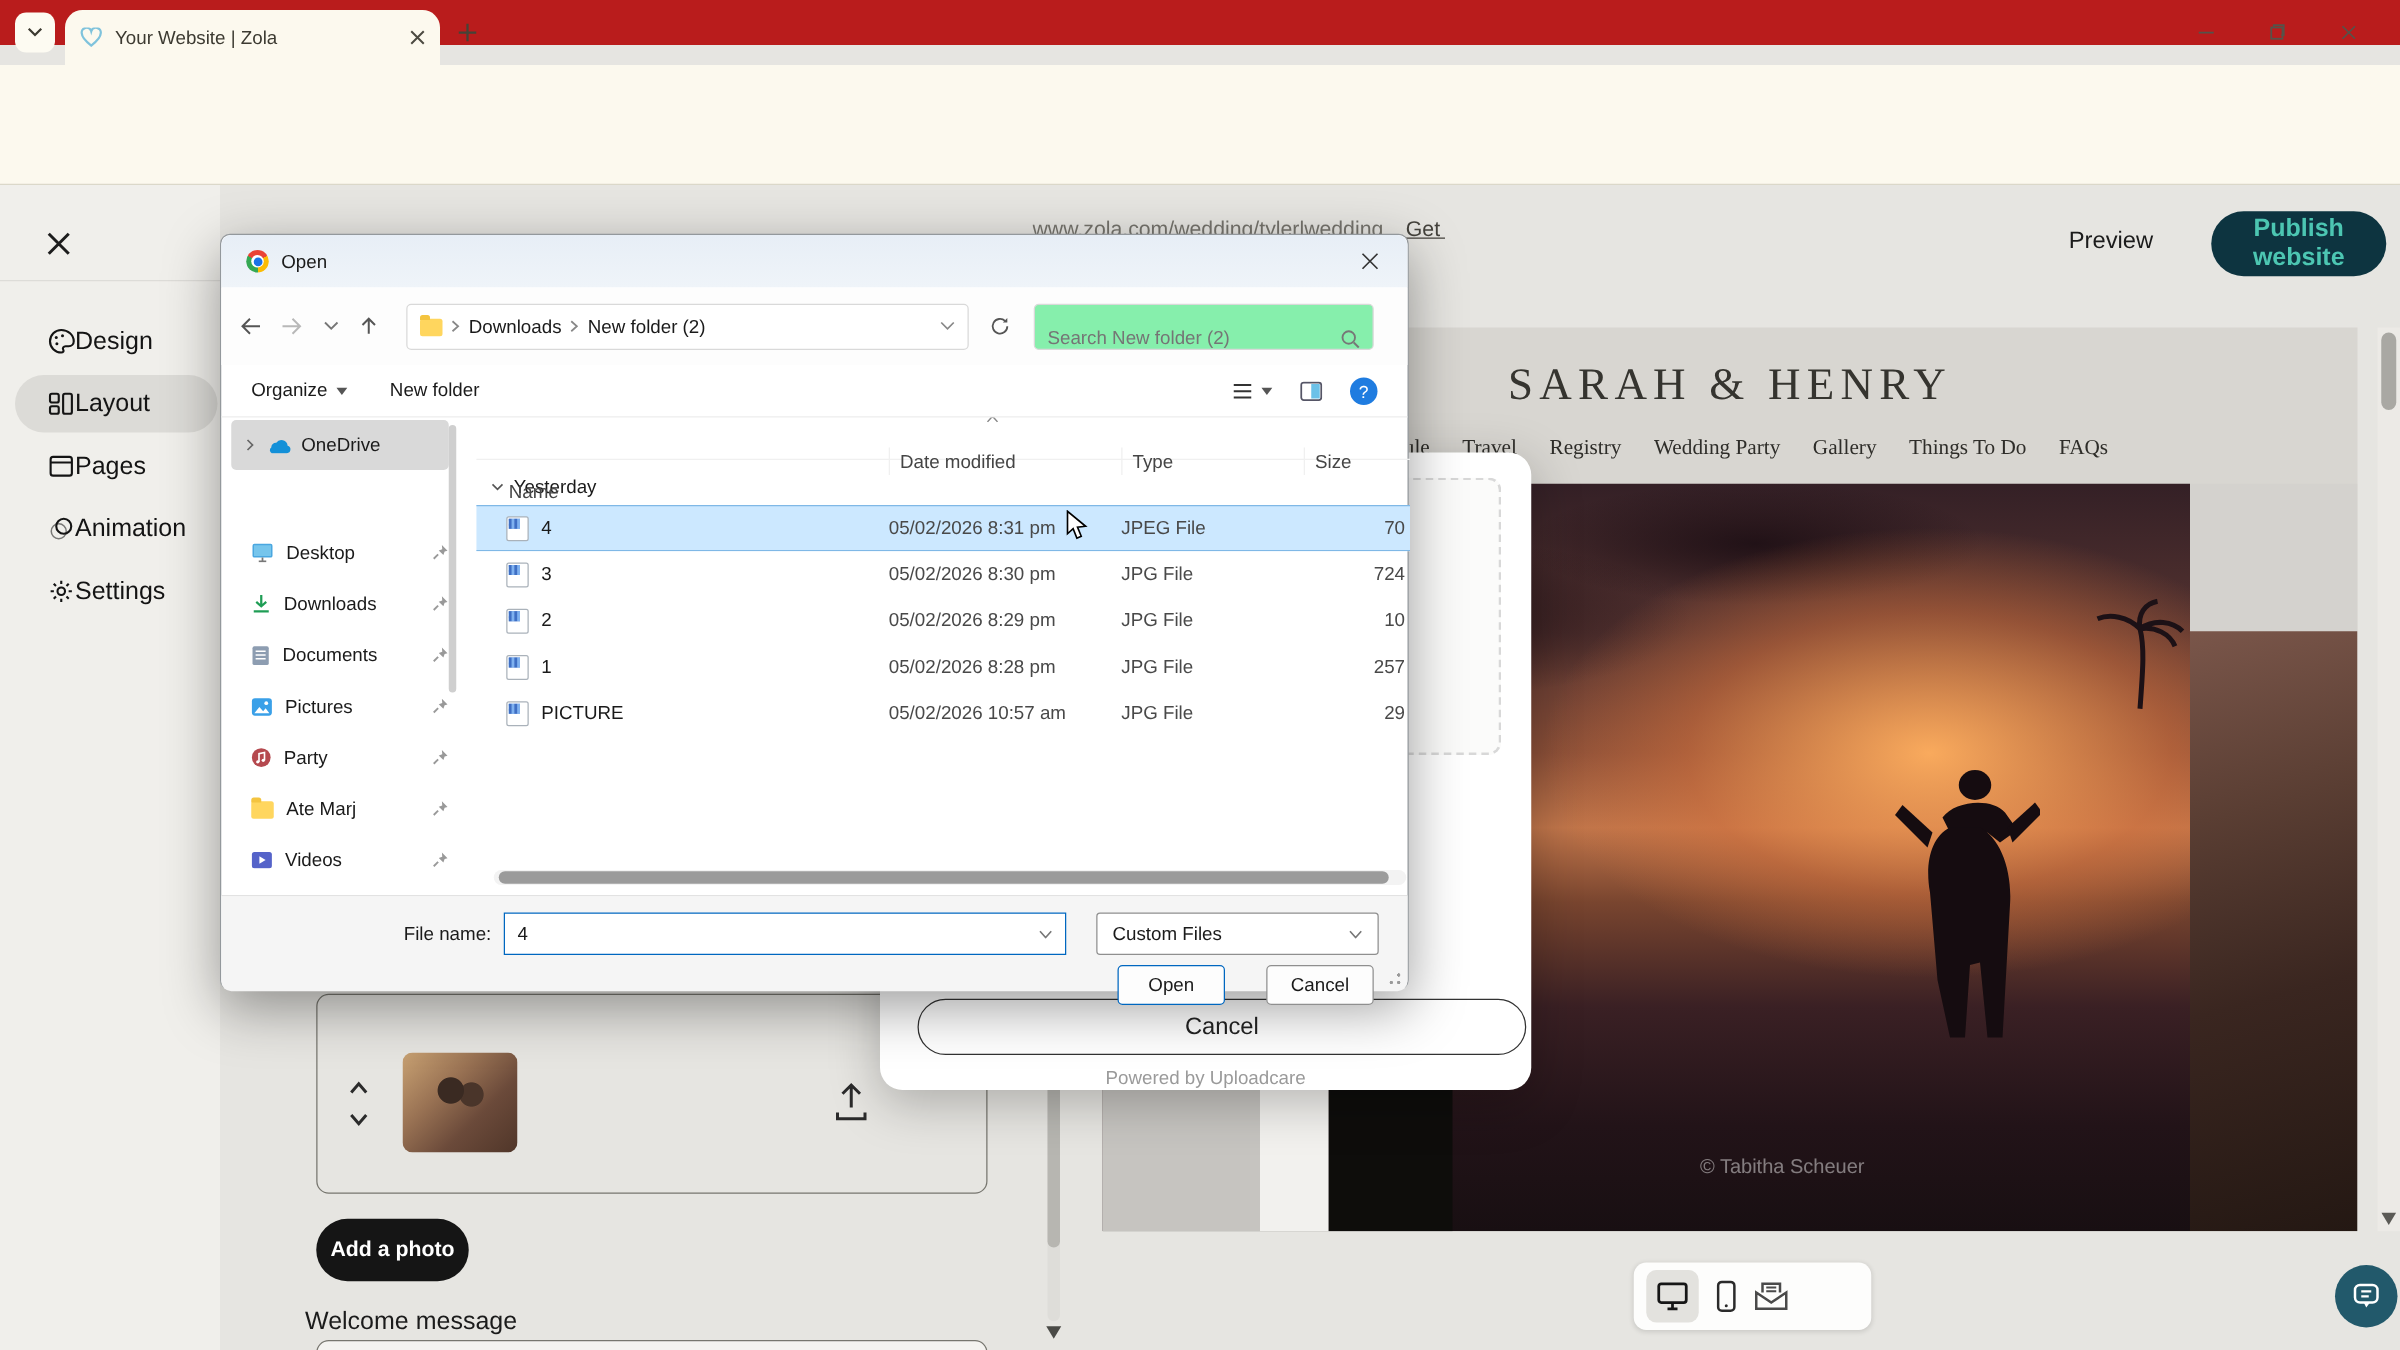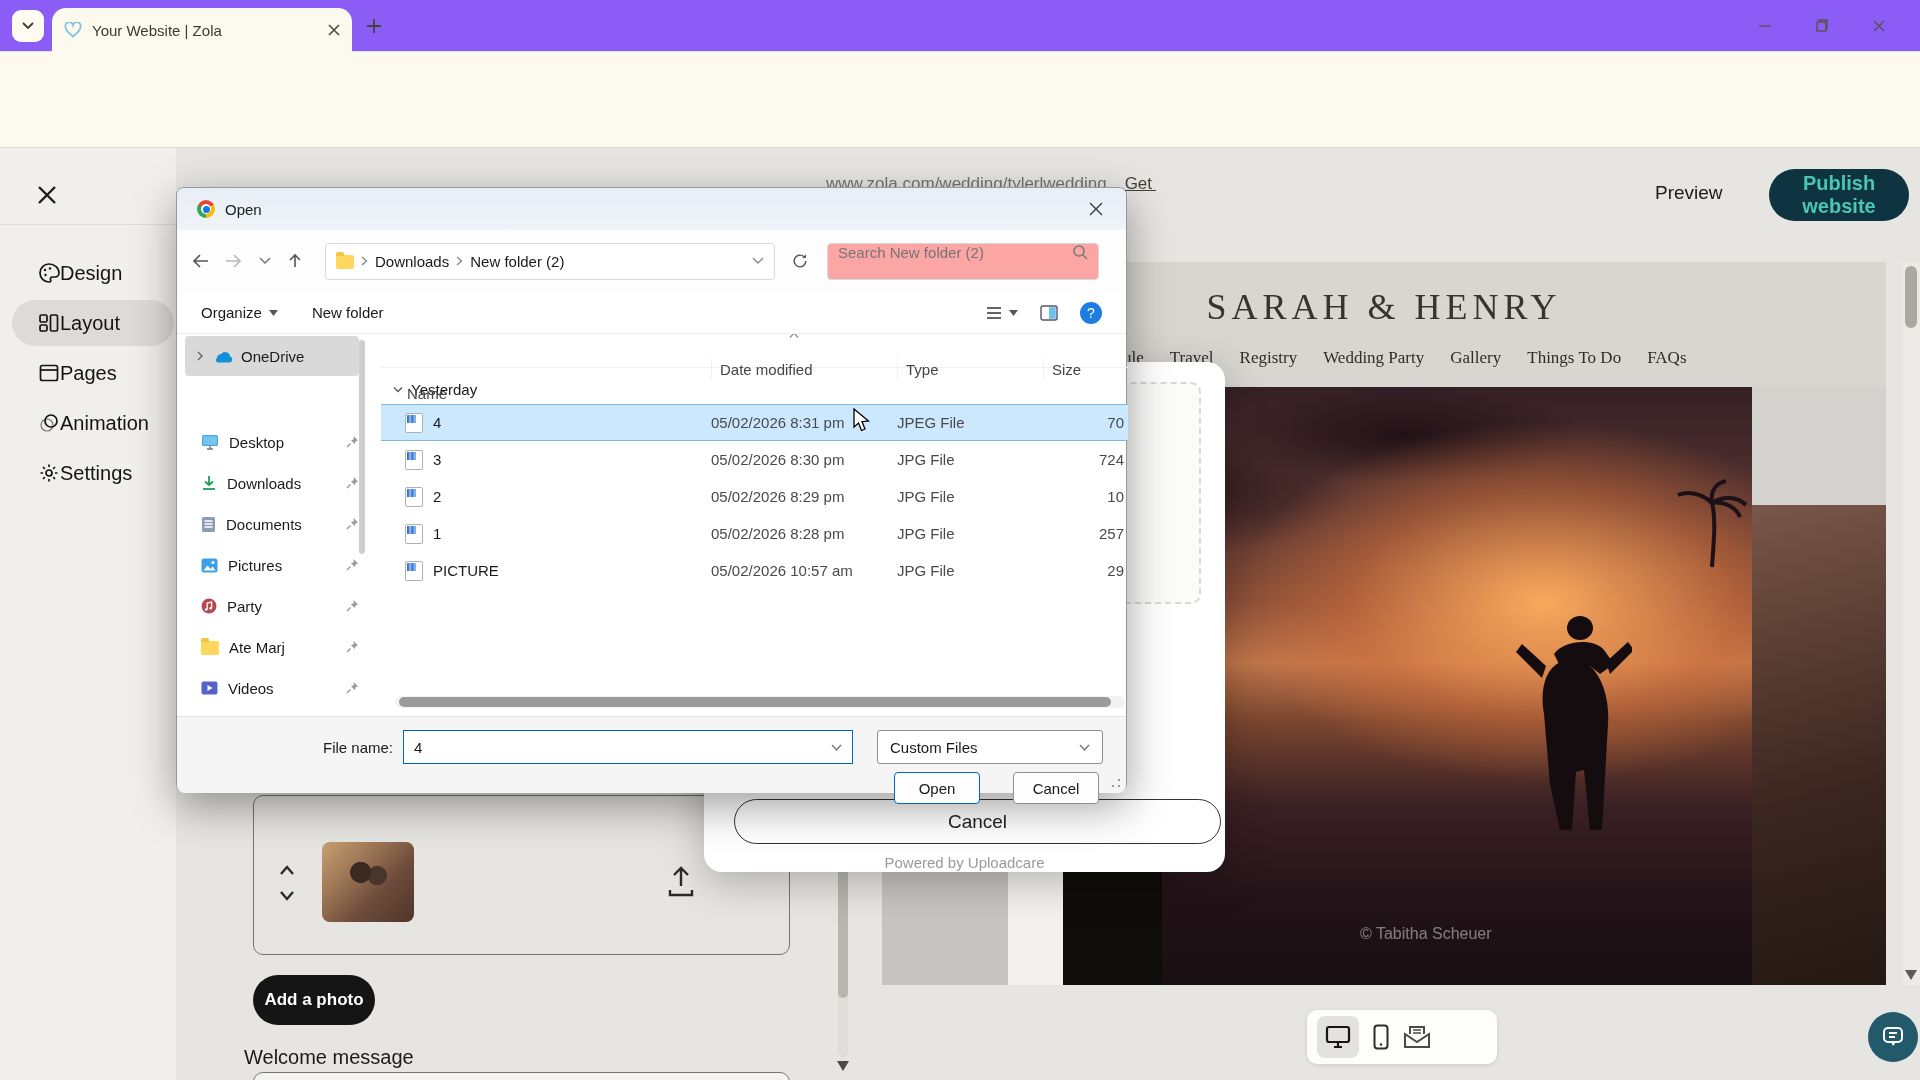--- a/index.html
+++ b/index.html
@@ -2,21 +2,21 @@
 <html><head>
 <meta charset="utf-8">
 <style>
   * { margin:0; padding:0; box-sizing:border-box; }
   html,body { width:1920px; height:1080px; overflow:hidden; background:#e6e5e1;
     font-family:"Liberation Sans", sans-serif; }
   .abs { position:absolute; }
   svg { display:block; }
 
   
-  #tabstrip { left:0; top:0; width:1920px; height:51px; background:#8b5cf6; }
+  #tabstrip { left:0; top:0; width:1920px; height:36px; background:#b91c1c; }
   #tab-search { left:12px; top:10px; width:32px; height:32px; border-radius:9px; background:#fdfbf2;
     display:flex; align-items:center; justify-content:center; }
   #tab { left:52px; top:8px; width:300px; height:44px; background:#fcf9ee; border-radius:14px 14px 0 0;
     display:flex; align-items:center; padding:0 12px; gap:10px; }
   #tab .title { font-size:15px; color:#3c3a31; flex:1; white-space:nowrap; overflow:hidden; }
   #newtab-btn { left:366px; top:18px; }
   .wctl { top:18px; width:16px; height:16px; }
   #toolbar { left:0; top:52px; width:1920px; height:52px; background:#fcf9ee; }
   #omnibox { left:190px; top:60px; width:1596px; height:36px; border-radius:18px; background:#ebe6e8;
     display:flex; align-items:center; padding:0 14px; gap:12px; }
@@ -84,22 +84,22 @@
   
   #dlg { left:176px; top:187px; width:951px; height:605px; background:#fff; border:1px solid #93989c; border-radius:8px;
     box-shadow:0 14px 44px rgba(0,0,0,.38); z-index:100; font-size:15px; color:#1a1a1a; }
   #dlg .titlebar { position:absolute; left:0; top:0; width:100%; height:42px; background:linear-gradient(#e7eef6,#eff4f9);
     border-radius:8px 8px 0 0; display:flex; align-items:center; padding-left:20px; gap:10px; }
   #dlg-close { position:absolute; right:8px; top:4px; width:44px; height:34px; display:flex; align-items:center; justify-content:center; }
   #dlg .navbar { position:absolute; left:0; top:42px; width:100%; height:62px; background:#fdfdfd; display:flex; align-items:center; padding:0 14px; gap:16px; }
   #crumbbox { width:450px; height:37px; border:1px solid #d9d9d9; border-radius:4px; background:#fff;
     display:flex; align-items:center; gap:7px; padding:0 10px; margin-left:6px; }
   #crumbbox .grow { flex:1; }
-  #searchbox { width:272px; height:37px; border:1px solid #d9d9d9; border-radius:4px; background:#fca5a5;
-    display:flex; align-items:flex-start; padding:0 10px; margin-left:2px; }
+  #searchbox { width:272px; height:37px; border:1px solid #d9d9d9; border-radius:4px; background:#86efac;
+    display:flex; align-items:flex-end; padding:0 10px; margin-left:2px; }
   #searchbox input { border:none; outline:none; flex:1; font-size:15px; font-family:inherit; color:#555; background:transparent; }
   #dlg .cmdbar { position:absolute; left:0; top:104px; width:100%; height:42px; display:flex; align-items:center; padding:0 24px; gap:34px; border-bottom:1px solid #ededed; }
   .cmditem { display:flex; align-items:center; gap:7px; }
   #dlg .viewicons { margin-left:auto; display:flex; align-items:center; gap:22px; }
   
   #places { position:absolute; left:0; top:146px; width:190px; height:357px; }
   #onedrive-row { position:absolute; left:8px; top:2px; width:174px; height:40px; background:#d9d9d9; border-radius:4px;
     display:flex; align-items:center; gap:8px; padding:0 10px; }
   .place { position:absolute; left:24px; width:158px; height:40px; display:flex; align-items:center; gap:10px; }
   .place .lbl { flex:1; font-size:15px; color:#1a1a1a; white-space:nowrap; }

